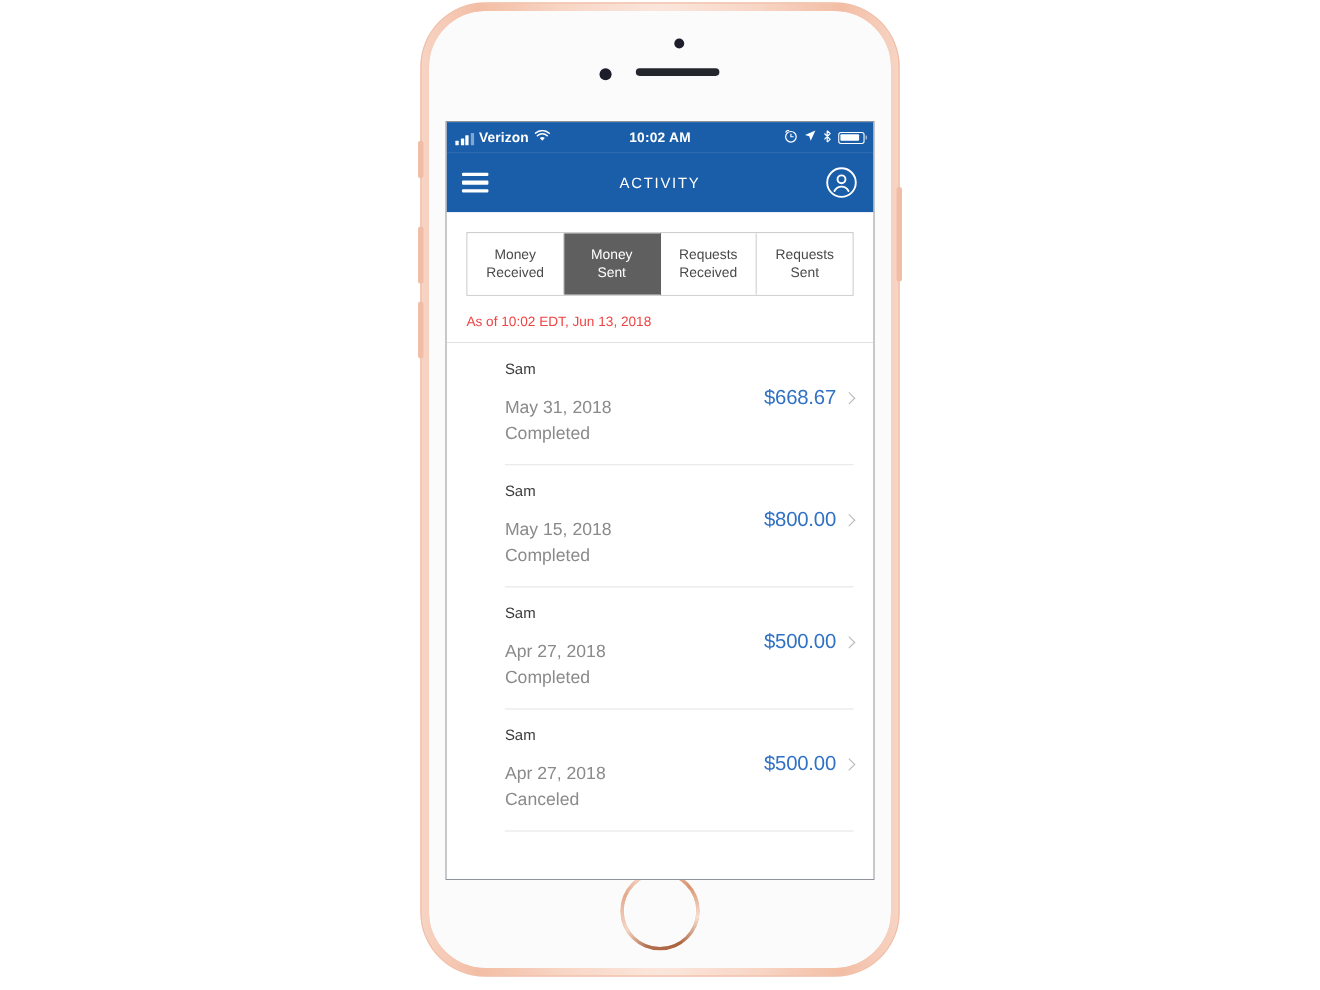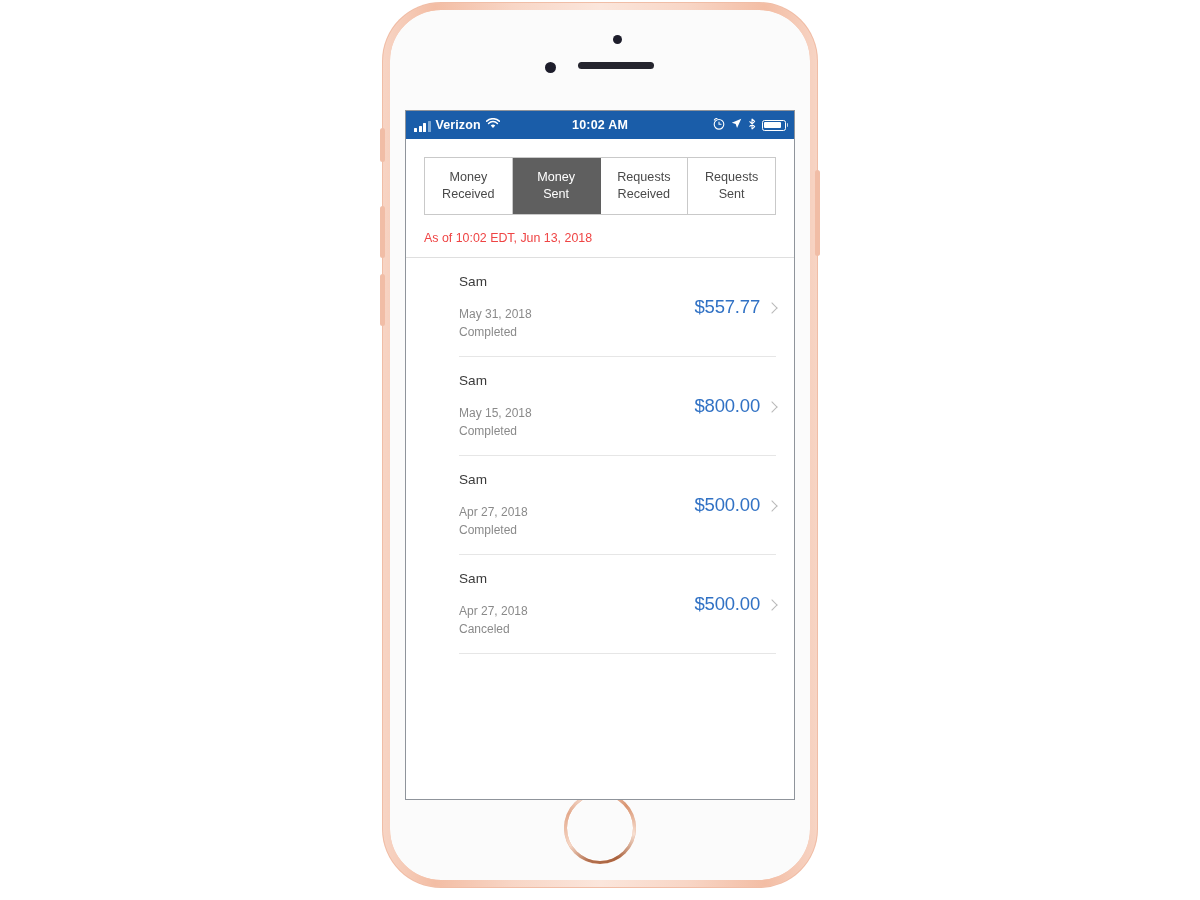--- a/index.html
+++ b/index.html
@@ -264,21 +264,21 @@
     cursor: pointer;
     margin-left: 35px;
   }
   .txn-left { flex: 1 1 auto; min-width: 0; }
   .txn-name {
     font-size: 13.6px;
     color: #3b3b3b;
     margin-bottom: 16px;
   }
   .txn-date, .txn-status {
-    font-size: 12px;
+    font-size: 16px;
     color: #8a8a8a;
     line-height: 1.5;
   }
   .txn-right {
     flex: 0 0 auto;
     display: flex;
     align-items: center;
     gap: 8px;
     padding-top: 22px;
   }
@@ -354,20 +354,39 @@
             <svg width="8" height="12" viewBox="0 0 9 14">
               <path d="M4.5 1 L7.6 3.9 L1.6 10.1 M4.5 13 L7.6 10.1 L1.6 3.9 M4.5 1 V13" stroke="#fff" stroke-width="1.25" fill="none" stroke-linejoin="round"></path>
             </svg>
           </span>
           <span class="battery">
               <span></span>
             </span>
         </div>
       </div>
 
+      <div id="nav-bar">
+        <div class="nav-side">
+          <div class="hamburger">
+            <i></i>
+              <i></i>
+              <i></i>
+          </div>
+        </div>
+        <div id="nav-title">ACTIVITY</div>
+        <div class="nav-side right">
+          <span class="avatar-icon">
+            <svg width="30" height="30" viewBox="0 0 30 30">
+              <circle cx="15" cy="15" r="13" stroke="#fff" stroke-width="1.7" fill="none"></circle>
+              <circle cx="15" cy="12" r="3.6" stroke="#fff" stroke-width="1.7" fill="none"></circle>
+              <path d="M8.6 22.6 A7.2 7.2 0 0 1 21.4 22.6" stroke="#fff" stroke-width="1.7" fill="none" stroke-linecap="round"></path>
+            </svg>
+          </span>
+        </div>
+      </div>
 
       <div id="tab-area">
         <div id="tab-bar">
           <div class="tab">
             <span>Money</span><br>
             <span>Received</span>
           </div>
           <div class="tab active">
             <span>Money</span><br>
             <span>Sent</span>
@@ -387,21 +406,21 @@
 
       <div id="txn-list">
 
         <div class="txn-row">
           <div class="txn-left">
             <div class="txn-name">Sam</div>
             <div class="txn-date">May 31, 2018</div>
             <div class="txn-status">Completed</div>
           </div>
           <div class="txn-right">
-            <span class="txn-amount">$557.77</span>
+            <span class="txn-amount">$668.67</span>
             <span class="chev"></span>
           </div>
         </div>
 
         <div class="txn-row">
           <div class="txn-left">
             <div class="txn-name">Sam</div>
             <div class="txn-date">May 15, 2018</div>
             <div class="txn-status">Completed</div>
           </div>

